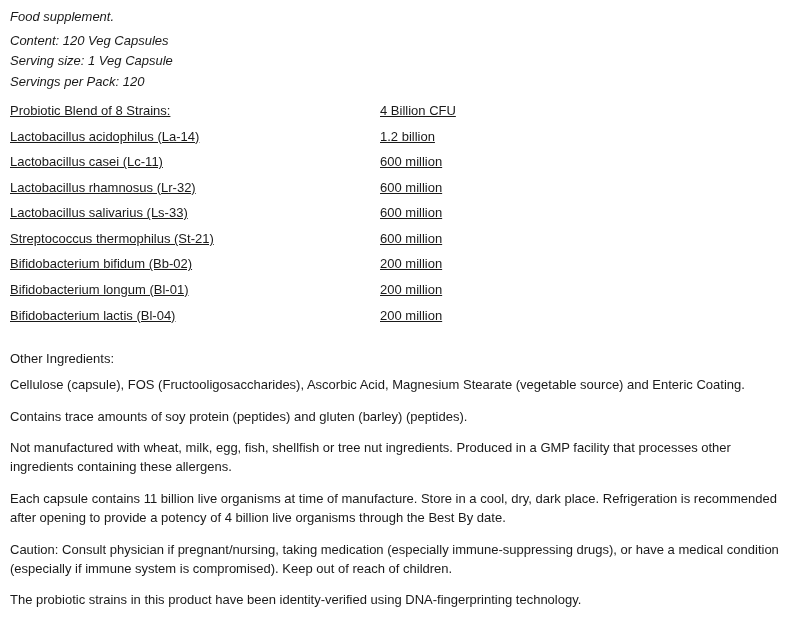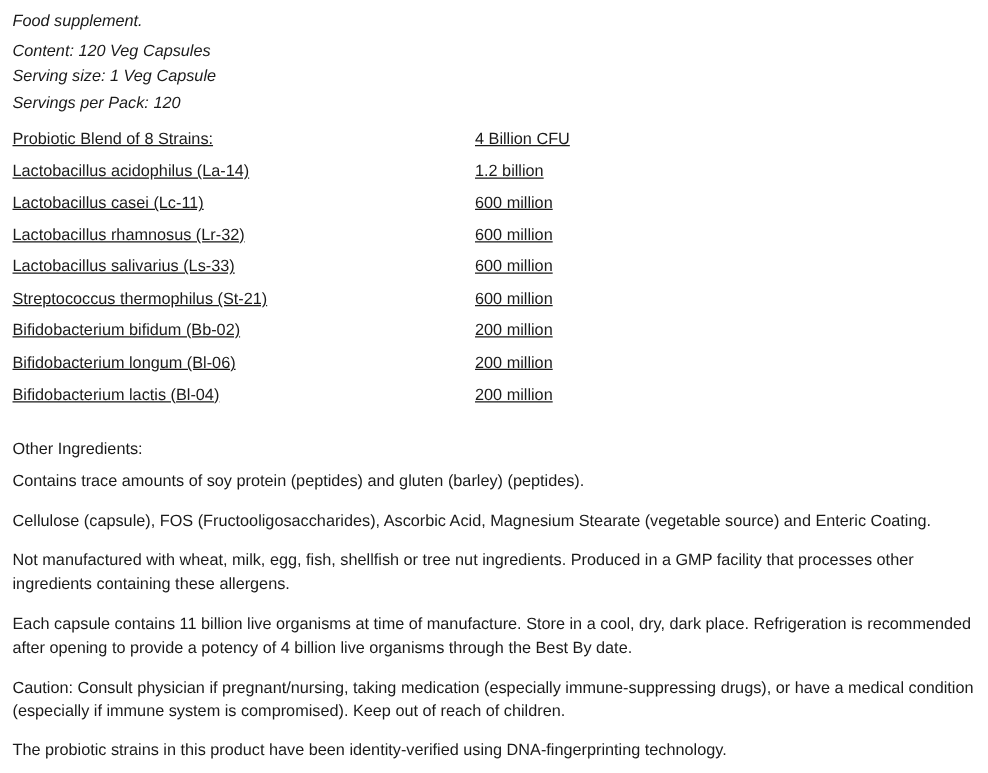--- a/index.html
+++ b/index.html
@@ -105,32 +105,32 @@
       </tr>
       <tr>
         <td class="name">Streptococcus thermophilus (St-21)</td>
         <td class="amount">600 million</td>
       </tr>
       <tr>
         <td class="name">Bifidobacterium bifidum (Bb-02)</td>
         <td class="amount">200 million</td>
       </tr>
       <tr>
-        <td class="name">Bifidobacterium longum (Bl-06)</td>
+        <td class="name">Bifidobacterium longum (Bl-01)</td>
         <td class="amount">200 million</td>
       </tr>
       <tr>
         <td class="name">Bifidobacterium lactis (Bl-04)</td>
         <td class="amount">200 million</td>
       </tr>
     </tbody>
   </table>
 
   <div class="section-head">Other Ingredients:</div>
+  <p class="para">Cellulose (capsule), FOS (Fructooligosaccharides), Ascorbic Acid, Magnesium Stearate (vegetable source) and Enteric Coating.</p>
+
   <p class="para">Contains trace amounts of soy protein (peptides) and gluten (barley) (peptides).</p>
-
-  <p class="para">Cellulose (capsule), FOS (Fructooligosaccharides), Ascorbic Acid, Magnesium Stearate (vegetable source) and Enteric Coating.</p>
   <p class="para">Not manufactured with wheat, milk, egg, fish, shellfish or tree nut ingredients. Produced in a GMP facility that processes other ingredients containing these allergens.</p>
   <p class="para">Each capsule contains 11 billion live organisms at time of manufacture. Store in a cool, dry, dark place. Refrigeration is recommended after opening to provide a potency of 4 billion live organisms through the Best By date.</p>
   <p class="para">Caution: Consult physician if pregnant/nursing, taking medication (especially immune-suppressing drugs), or have a medical condition (especially if immune system is compromised). Keep out of reach of children.</p>
   <p class="para">The probiotic strains in this product have been identity-verified using DNA-fingerprinting technology.</p>
 
 </div>
 
 </body></html>

